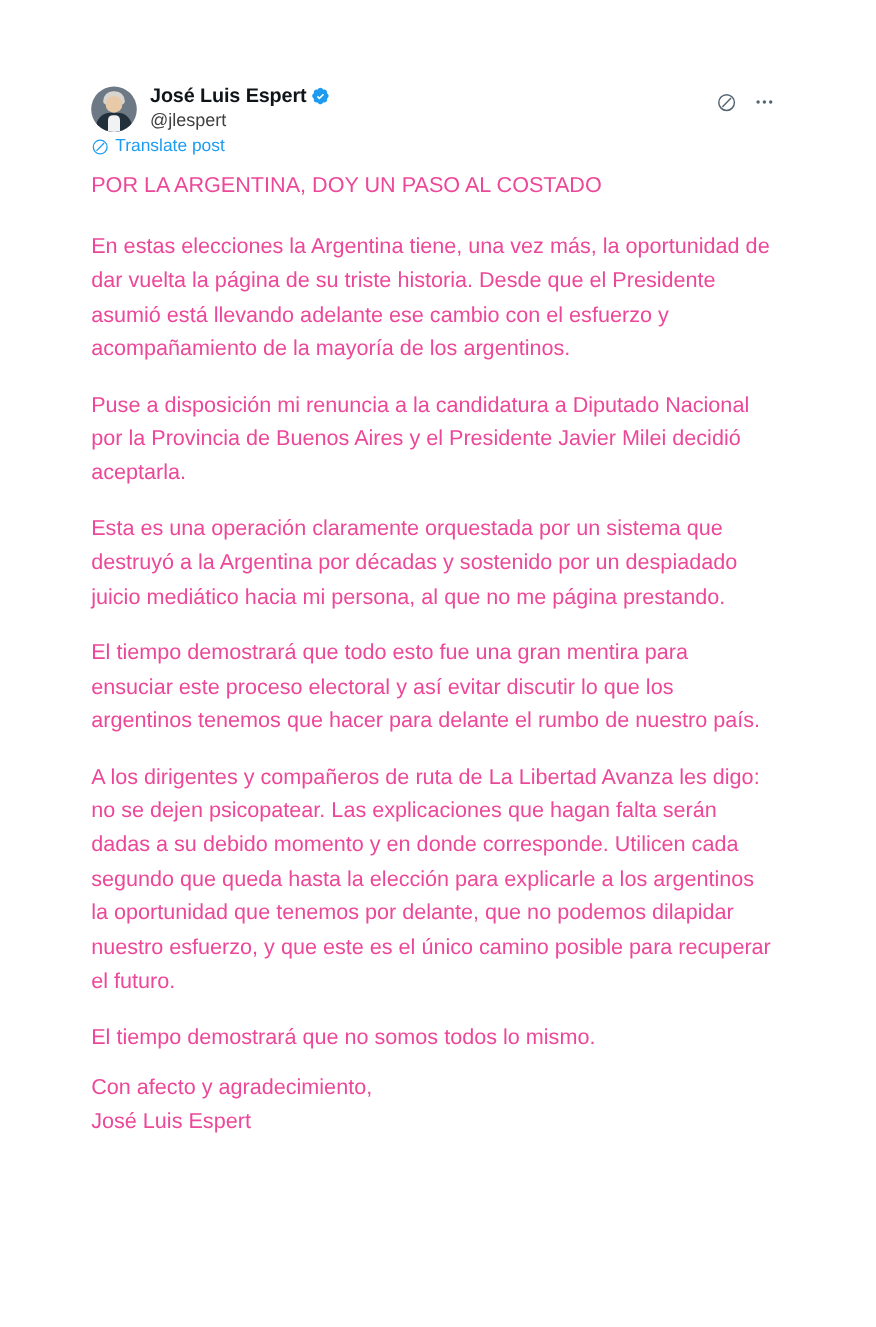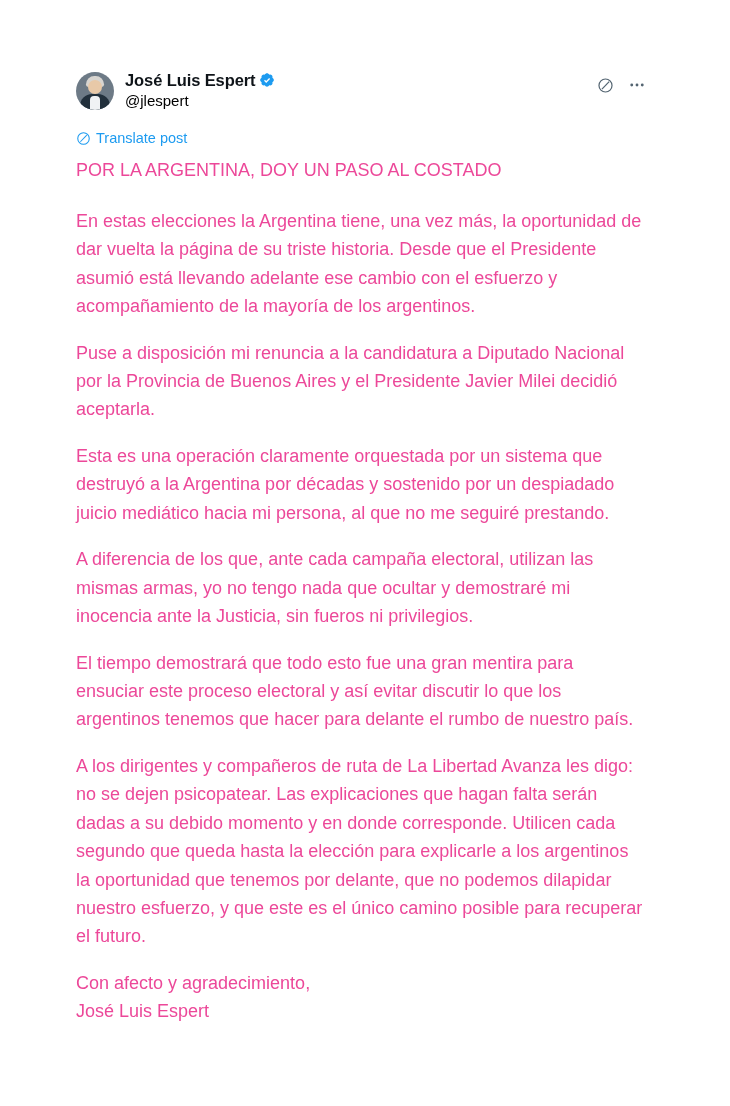--- a/index.html
+++ b/index.html
@@ -92,37 +92,37 @@
   }
   .verified {
     margin-left: 4px;
     width: 16px;
     height: 16px;
     display: inline-block;
     line-height: 0;
   }
   .handle {
     font-size: 15px;
-    color: #000000;
+    color: #404040;
     margin-top: 1px;
   }
   .header-actions {
     display: flex;
     align-items: center;
     gap: 14px;
     margin-top: 6px;
     color: #536471;
   }
   .grok-icon svg, .more-icon svg {
     display: block;
   }
   .translate-row {
     display: flex;
     align-items: center;
-    margin-top: 20px;
+    margin-top: 4px;
     margin-left: 0;
   }
   .translate-icon {
     width: 15px;
     height: 15px;
     margin-right: 5px;
     line-height: 0;
   }
   .translate-link {
     color: #1d9bf0;
@@ -202,24 +202,24 @@
         <line x1="7" y1="17.2" x2="17.2" y2="6.6" stroke="#1d9bf0" stroke-width="1.7"></line>
       </svg>
     </span>
     <span class="translate-link">Translate post</span>
   </div>
 
   <div class="post-body">
     <p class="headline">POR LA ARGENTINA, DOY UN PASO AL COSTADO</p>
     <p>En estas elecciones la Argentina tiene, una vez más, la oportunidad de dar vuelta la página de su triste historia. Desde que el Presidente asumió está llevando adelante ese cambio con el esfuerzo y acompañamiento de la mayoría de los argentinos.</p>
     <p>Puse a disposición mi renuncia a la candidatura a Diputado Nacional por la Provincia de Buenos Aires y el Presidente Javier Milei decidió aceptarla.</p>
-    <p>Esta es una operación claramente orquestada por un sistema que destruyó a la Argentina por décadas y sostenido por un despiadado juicio mediático hacia mi persona, al que no me seguiré prestando.</p>
-    <p>A diferencia de los que, ante cada campaña electoral, utilizan las mismas armas, yo no tengo nada que ocultar y demostraré mi inocencia ante la Justicia, sin fueros ni privilegios.</p>
+    <p>Esta es una operación claramente orquestada por un sistema que destruyó a la Argentina por décadas y sostenido por un despiadado juicio mediático hacia mi persona, al que no me página prestando.</p>
     <p>El tiempo demostrará que todo esto fue una gran mentira para ensuciar este proceso electoral y así evitar discutir lo que los argentinos tenemos que hacer para delante el rumbo de nuestro país.</p>
     <p>A los dirigentes y compañeros de ruta de La Libertad Avanza les digo: no se dejen psicopatear. Las explicaciones que hagan falta serán dadas a su debido momento y en donde corresponde. Utilicen cada segundo que queda hasta la elección para explicarle a los argentinos la oportunidad que tenemos por delante, que no podemos dilapidar nuestro esfuerzo, y que este es el único camino posible para recuperar el futuro.</p>
+    <p class="tight">El tiempo demostrará que no somos todos lo mismo.</p>
 
     <div class="sig-block">
       <div>Con afecto y agradecimiento,</div>
       <div>José Luis Espert</div>
     </div>
   </div>
 
 </div>
 
 </body></html>

